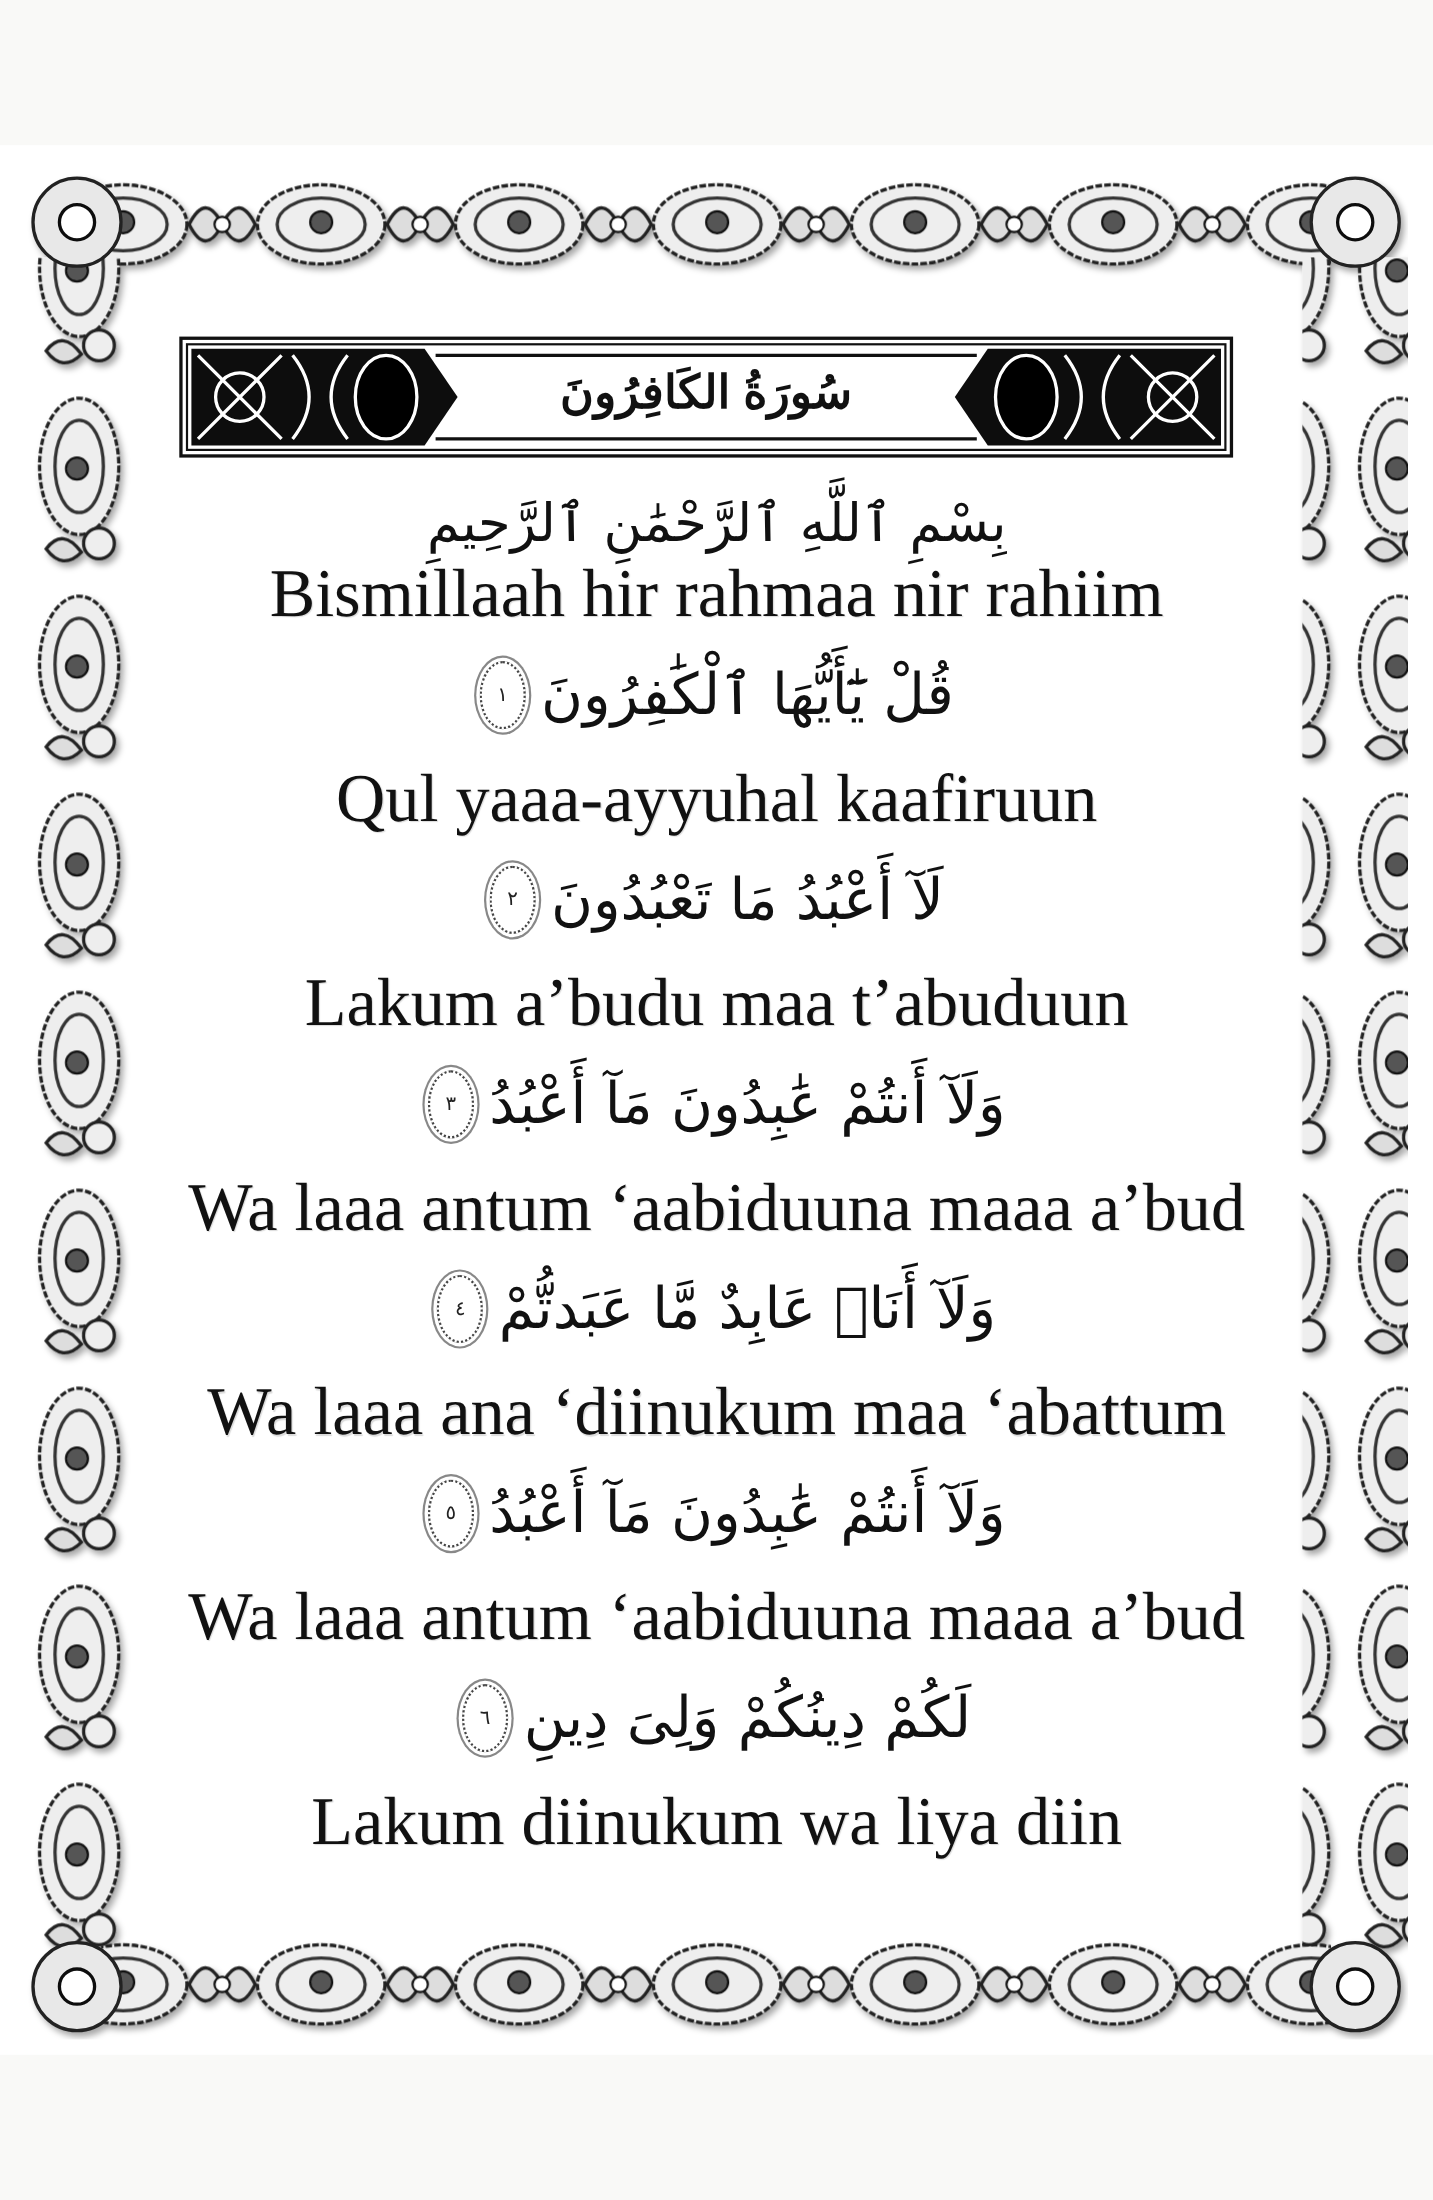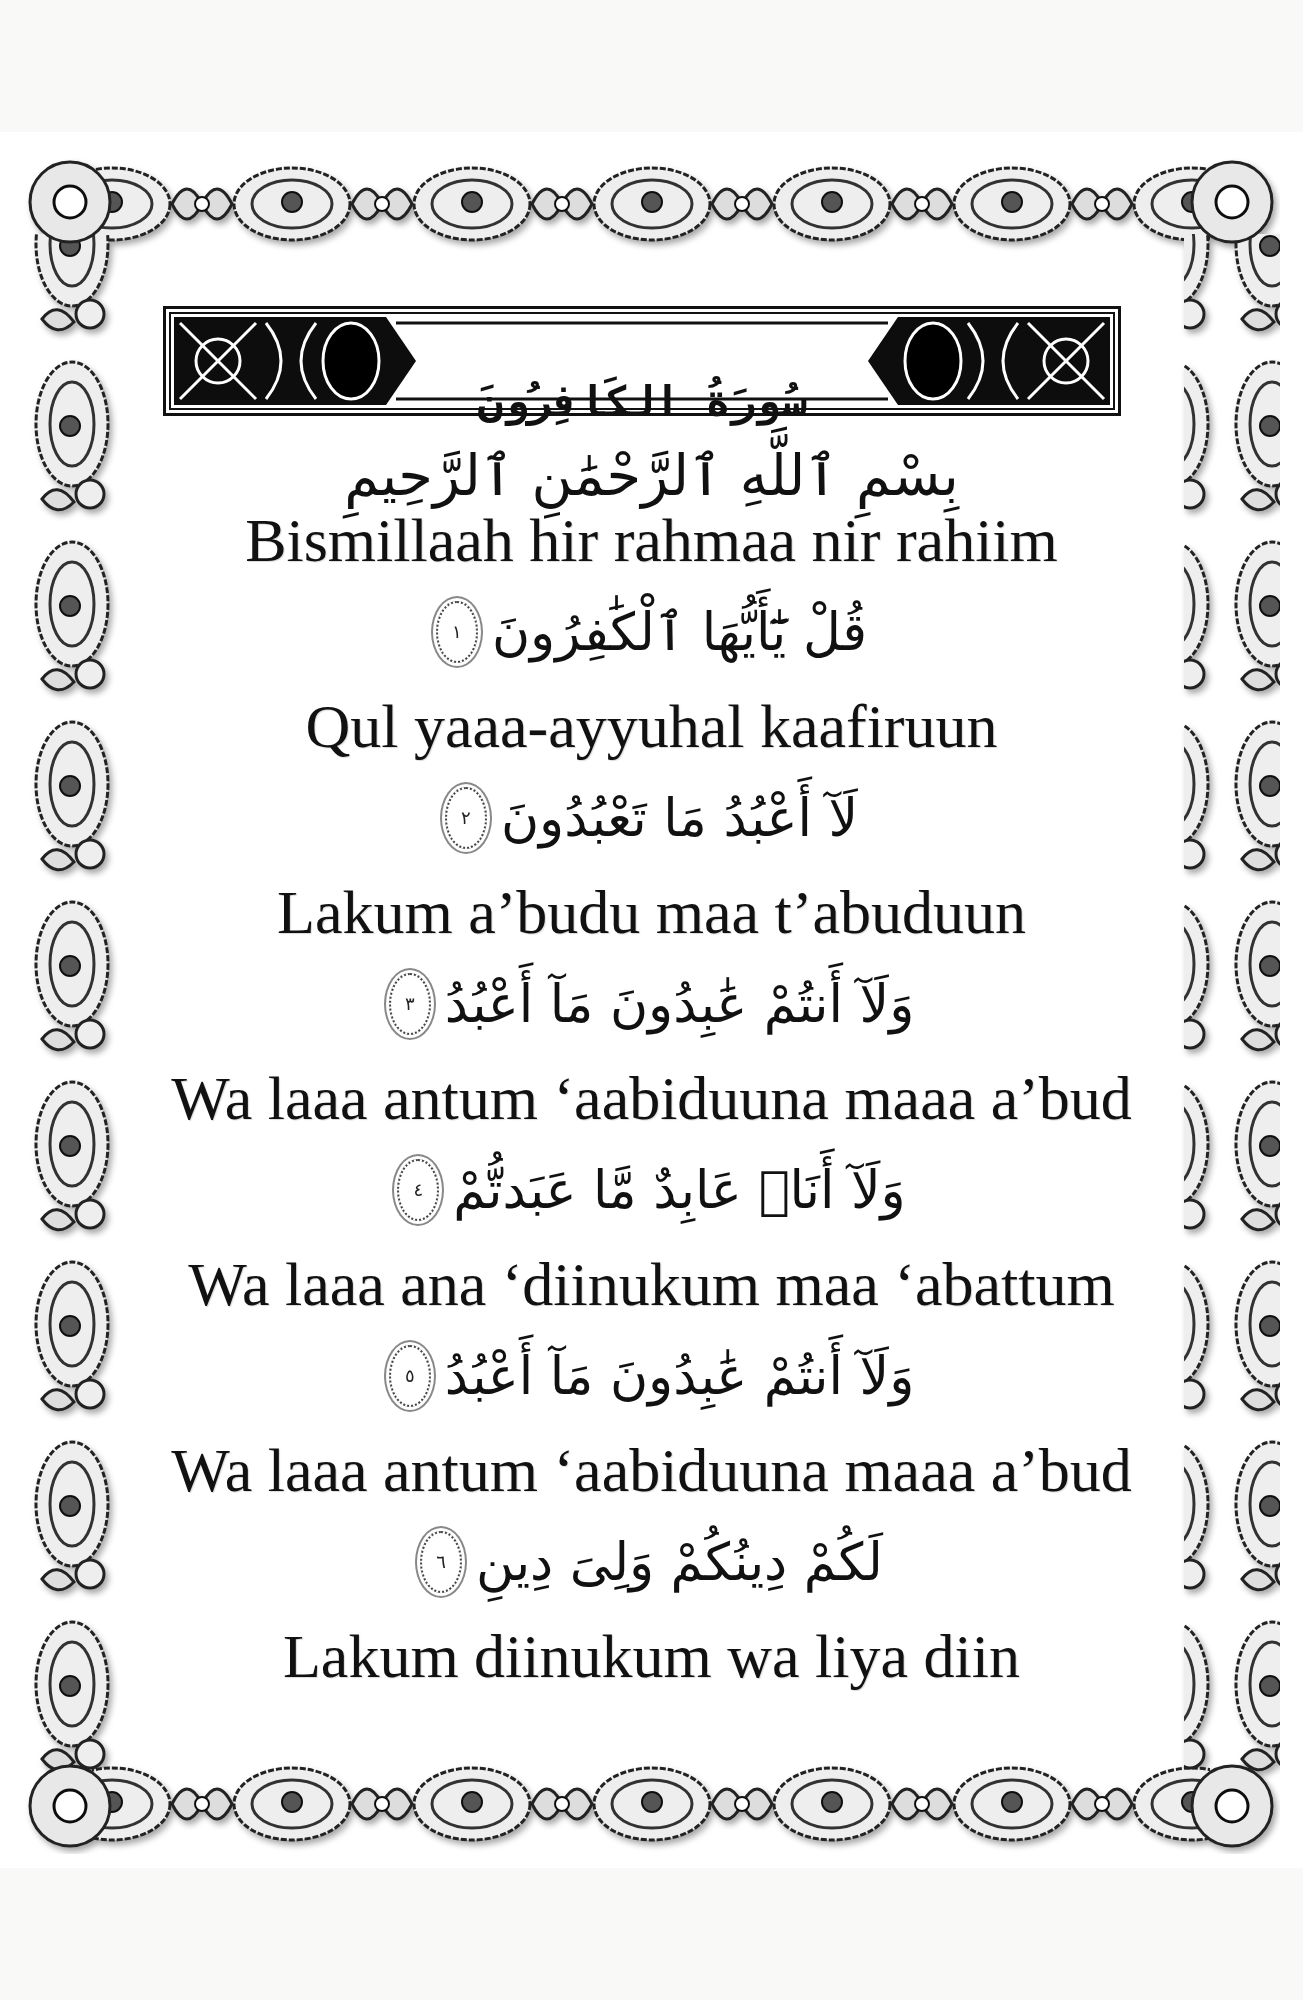--- a/index.html
+++ b/index.html
@@ -38,44 +38,43 @@
     box-sizing: border-box;
     border: 3px solid #111;
     background: #fff;
   }
   .banner svg { position: absolute; left: 0; top: 0; }
   .banner-title {
     position: absolute;
     left: 0; right: 0;
     top: 18px;
     text-align: center;
-    font-family: Liberation Mono, monospace;
+    font-family: Liberation Sans, sans-serif;
     font-size: 42px;
     font-weight: bold;
     color: #111;
     direction: rtl;
     line-height: 60px;
-    margin-top: 48px;
   }
 
   
   .content {
     position: absolute;
     left: 150px;
     top: 300px;
     width: 1003px;
   }
   .basmala-ar, .ayah-ar {
     text-align: center;
     direction: rtl;
     font-family: "DejaVu Sans", sans-serif;
     color: #111;
   }
   .basmala-ar {
-    font-size: 56px;
+    font-size: 48px;
     line-height: 72px;
     height: 72px;
     margin-top: 8px;
   }
   .translit {
     text-align: center;
     font-family: "Liberation Serif", "DejaVu Serif", serif;
     font-size: 62px;
     color: #111;
     line-height: 56px;

